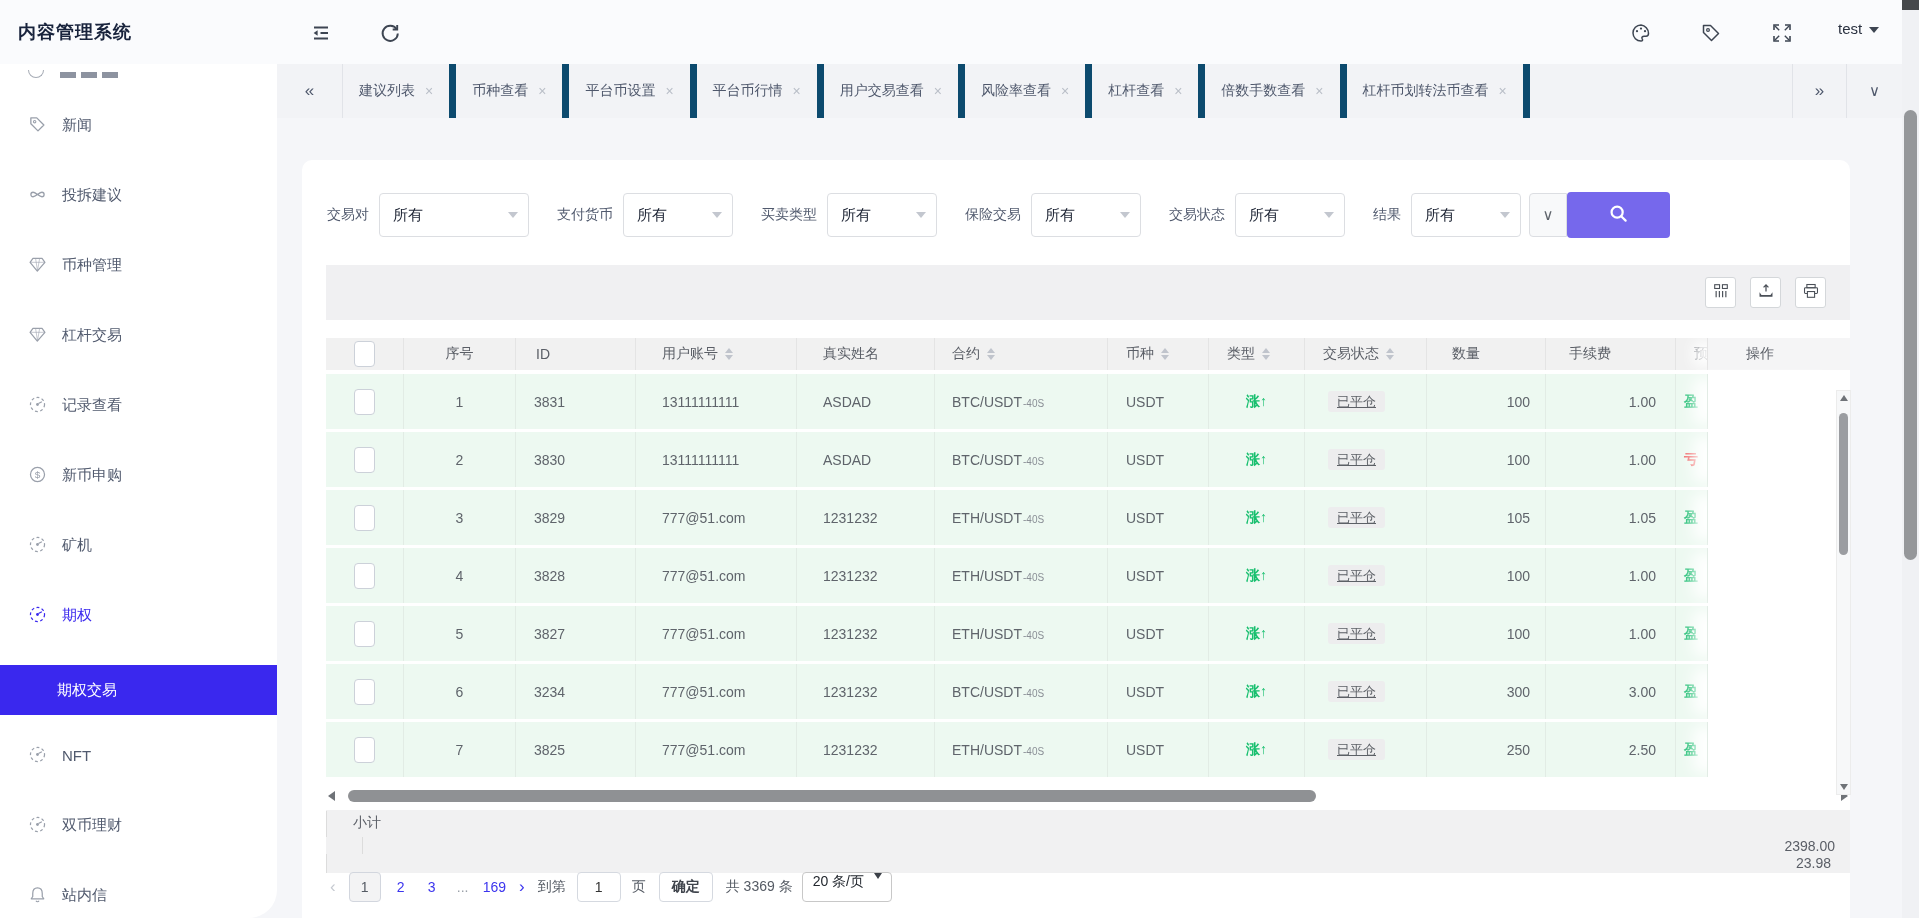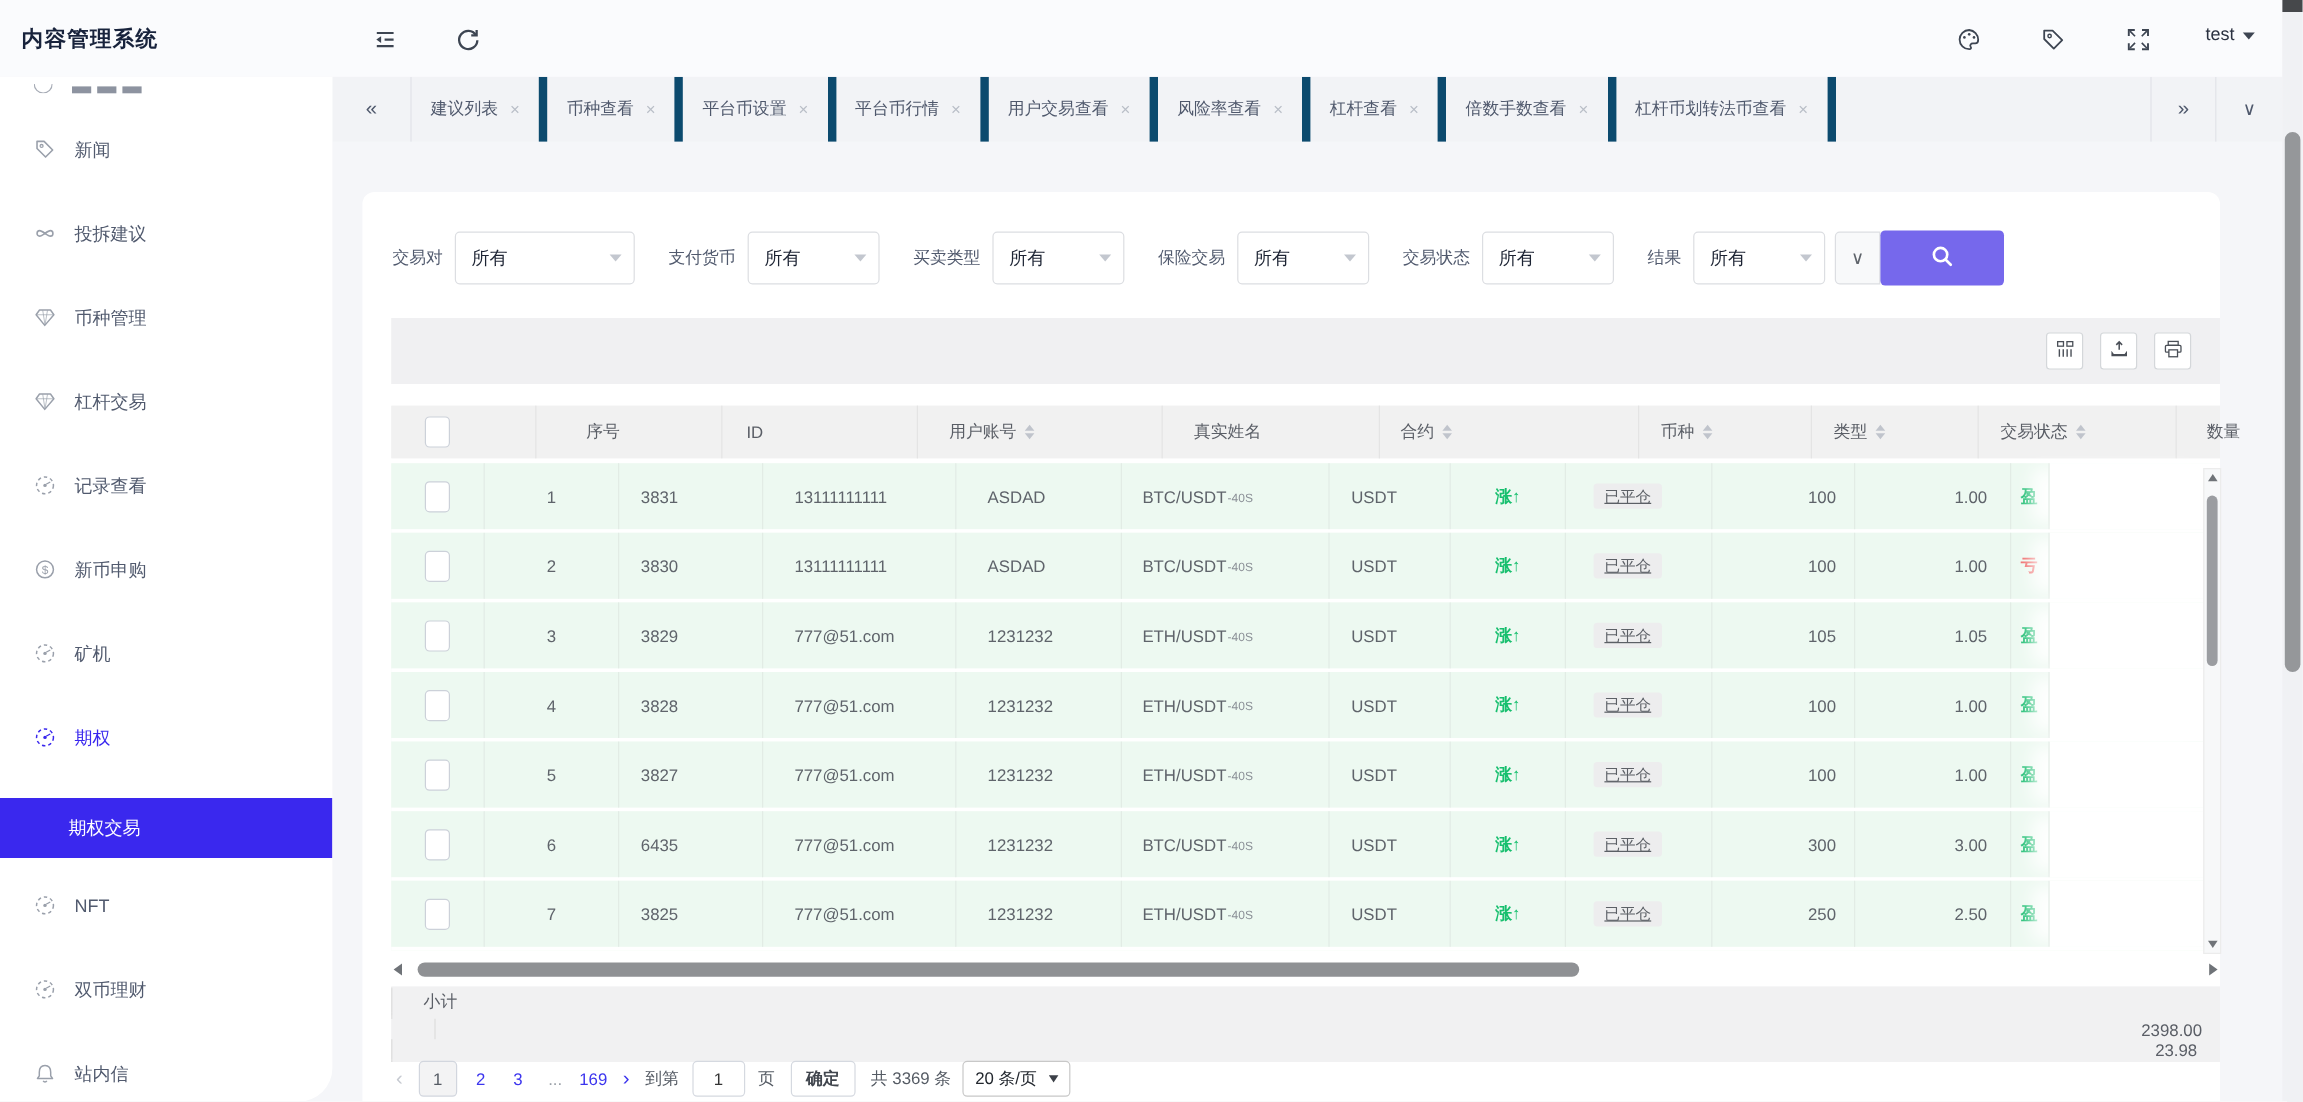--- a/index.html
+++ b/index.html
@@ -55,21 +55,21 @@
   .search-btn svg{width:21px;height:21px;}
 
   
   .toolbar{margin:27px 0 0 24px;width:1524px;height:55px;background:#f0f0f2;display:flex;align-items:center;justify-content:flex-end;padding-right:24px;gap:14px;}
   .tool-btn{width:31px;height:31px;background:#fff;border:1px solid #d4d7da;border-radius:3px;cursor:pointer;display:inline-flex;align-items:center;justify-content:center;color:#4a4f57;padding:0;}
   .tool-btn svg{width:18px;height:18px;}
 
   
   .tablewrap{margin:18px 0 0 24px;width:1524px;--cols:77px 112px 120px 161px 138px 173px 101px 96px 122px 119px 130px 32px 143px;}
   .trow{display:grid;grid-template-columns:var(--cols);}
-  .thead{background:#f1f1f1;height:44px;margin-bottom:4px;gap:43px;}
+  .thead{background:#f1f1f1;height:32px;margin-bottom:4px;}
   .th{display:flex;align-items:center;font-size:14px;color:#5a5e66;border-left:1px solid #e4e4e4;padding-left:18px;position:relative;}
   .th:first-child{border-left:none;}
   .th.col-no,.th.col-cb{justify-content:center;padding-left:0;}
   .th.col-id{padding-left:20px;}
   .th.col-account,.th.col-name{padding-left:26px;}
   .th.col-contract{padding-left:17px;}
   .th.col-amount{padding-left:25px;}
   .th.col-fee{padding-left:23px;text-align:center;}
   .th.col-result{overflow:hidden;}
   .th.col-action{background:#f5f5f6;box-shadow:-18px 0 14px -4px rgba(255,255,255,.95);padding-left:38px;}
@@ -112,21 +112,21 @@
 
   
   .pager{display:flex;align-items:center;gap:9px;margin:14px 0 0 24px;font-size:14px;color:#555b64;}
   .pg-prev{color:#c6cad1;font-size:17px;cursor:default;padding:0 4px;}
   .pg-next{color:#3c35ee;font-size:17px;cursor:pointer;padding:0 4px;}
   .pg-page{color:#3c35ee;cursor:pointer;min-width:22px;text-align:center;}
   .pg-page.dots{color:#9aa0a8;cursor:default;}
   .pg-page.active{color:#555b64;background:#f3f3f4;border:1px solid #d2d6de;border-radius:4px;width:32px;height:30px;line-height:28px;cursor:default;}
   .pg-input{width:44px;height:30px;border:1px solid #d5d9e0;border-radius:4px;text-align:center;font-size:14px;color:#333;margin:0 2px;}
   .pg-btn{height:30px;padding:0 12px;border:1px solid #d5d9e0;border-radius:4px;background:#fff;color:#40454d;font-size:14px;font-weight:600;cursor:pointer;margin:0 4px;}
-  .pg-size{height:30px;border:1px solid #c8c8c8;border-radius:4px;display:flex;align-items:center;gap:10px;padding:0 9px 0 10px;cursor:pointer;background:#fff;color:#23282f;}
+  .pg-size{height:30px;border:1px solid #c8c8c8;border-radius:4px;display:flex;gap:10px;padding:0 9px 0 10px;cursor:pointer;background:#fff;color:#23282f;}
   .pg-size .f-caret{border-top-color:#3c4048;border-left-width:4px;border-right-width:4px;}
 
   
   .vscroll{position:absolute;left:1534px;top:230px;width:15px;height:405px;background:#f7f8f9;border:1px solid #ececec;}
   .v-arrow{position:absolute;left:3px;width:0;height:0;border-left:4px solid transparent;border-right:4px solid transparent;}
   .v-arrow.up{top:4px;border-bottom:6px solid #6f7378;}
   .v-arrow.dn{bottom:4px;border-top:6px solid #6f7378;}
   .v-thumb{position:absolute;left:2px;top:22px;width:9px;height:142px;background:#9b9da1;border-radius:6px;cursor:pointer;}
 
   
@@ -582,21 +582,21 @@
                 <div class="td col-amount">100</div>
                 <div class="td col-fee">1.00</div>
                 <div class="td col-result green">盈</div>
                 <div class="td col-action"></div>
               </div>
               <div class="trow body">
                 <div class="td col-cb">
                   <span class="cb"></span>
                 </div>
                 <div class="td col-no">6</div>
-                <div class="td col-id">6435</div>
+                <div class="td col-id">3234</div>
                 <div class="td col-account">777@51.com</div>
                 <div class="td col-name">1231232</div>
                 <div class="td col-contract">
                   <span>BTC/USDT</span>
                   <span class="suf">-40S</span>
                 </div>
                 <div class="td col-coin">USDT</div>
                 <div class="td col-type">涨↑</div>
                 <div class="td col-status">
                   <span class="badge">已平仓</span>

